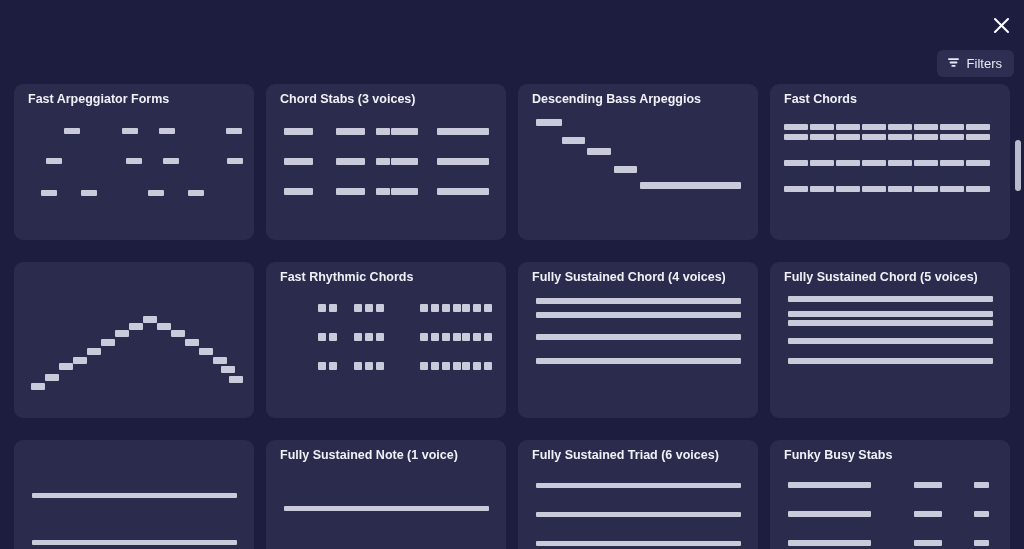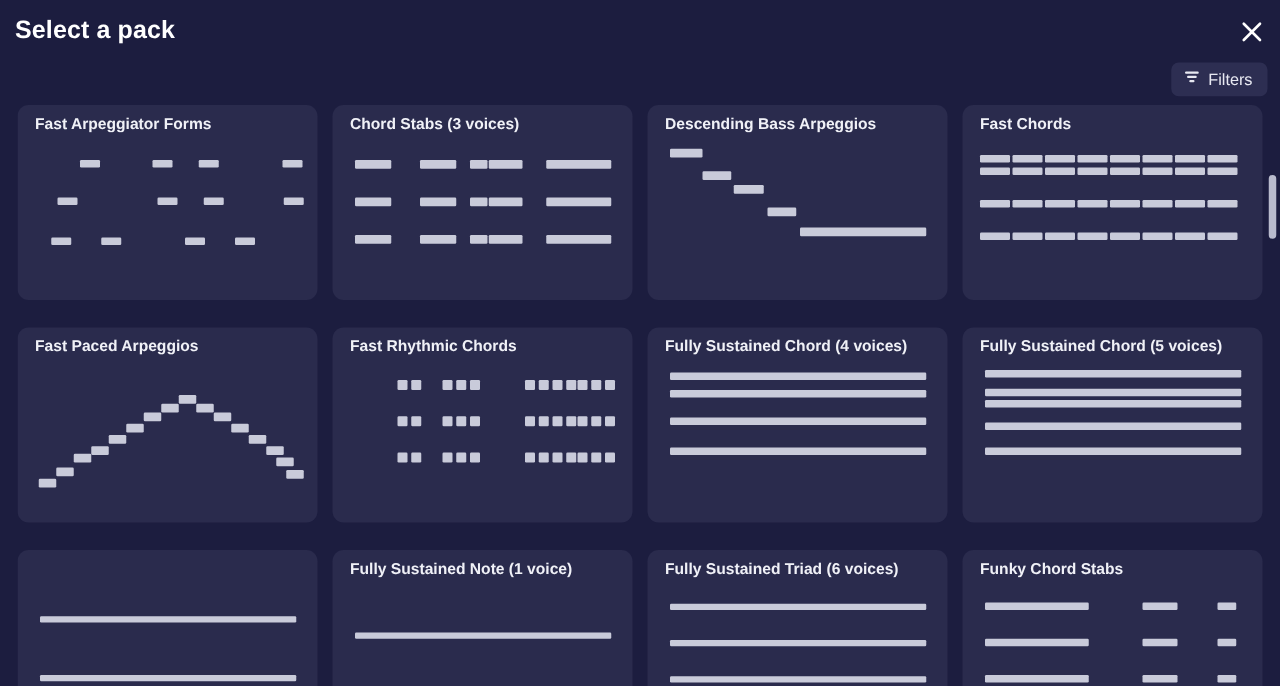--- a/index.html
+++ b/index.html
@@ -141,21 +141,20 @@
     border-radius: 3px;
     cursor: pointer;
   }
 </style>
 </head>
 <body>
 
 <div id="app">
 
   <div class="header">
-    <div class="page-title">Select a pack</div>
 
     <div class="close-btn">
       <svg width="17" height="17" viewBox="0 0 17 17" aria-hidden="true">
         <path d="M2 2 L15 15 M15 2 L2 15" stroke="#ffffff" stroke-width="2.1" stroke-linecap="round" fill="none"></path>
       </svg>
     </div>
   </div>
 
   <div class="filters-btn">
     <span class="filter-icon">
@@ -247,21 +246,20 @@
           <div class="note" style="left: 40px; top: 76px; width: 24px; height: 6px; background: rgb(201, 203, 218);"></div>
           <div class="note" style="left: 66px; top: 76px; width: 24px; height: 6px; background: rgb(201, 203, 218);"></div>
           <div class="note" style="left: 92px; top: 76px; width: 24px; height: 6px; background: rgb(201, 203, 218);"></div>
           <div class="note" style="left: 118px; top: 76px; width: 24px; height: 6px; background: rgb(201, 203, 218);"></div>
           <div class="note" style="left: 144px; top: 76px; width: 24px; height: 6px; background: rgb(201, 203, 218);"></div>
           <div class="note" style="left: 170px; top: 76px; width: 24px; height: 6px; background: rgb(201, 203, 218);"></div>
           <div class="note" style="left: 196px; top: 76px; width: 24px; height: 6px; background: rgb(201, 203, 218);"></div>
         </div>
       </div>
       <div class="card">
-        <div class="card-title">Fast Paced Arpeggios</div>
         <div class="roll">
           <div class="note" style="left: 17px; top: 95px; width: 14px; height: 7px; background: rgb(201, 203, 218);"></div>
           <div class="note" style="left: 31px; top: 86px; width: 14px; height: 7px; background: rgb(201, 203, 218);"></div>
           <div class="note" style="left: 45px; top: 75px; width: 14px; height: 7px; background: rgb(201, 203, 218);"></div>
           <div class="note" style="left: 59px; top: 69px; width: 14px; height: 7px; background: rgb(201, 203, 218);"></div>
           <div class="note" style="left: 73px; top: 60px; width: 14px; height: 7px; background: rgb(201, 203, 218);"></div>
           <div class="note" style="left: 87px; top: 51px; width: 14px; height: 7px; background: rgb(201, 203, 218);"></div>
           <div class="note" style="left: 101px; top: 42px; width: 14px; height: 7px; background: rgb(201, 203, 218);"></div>
           <div class="note" style="left: 115px; top: 35px; width: 14px; height: 7px; background: rgb(201, 203, 218);"></div>
           <div class="note" style="left: 129px; top: 28px; width: 14px; height: 7px; background: rgb(201, 203, 218);"></div>
@@ -348,21 +346,21 @@
       </div>
       <div class="card">
         <div class="card-title">Fully Sustained Triad (6 voices)</div>
         <div class="roll">
           <div class="note" style="left: 18px; top: 17px; width: 205px; height: 5px; background: rgb(201, 203, 218);"></div>
           <div class="note" style="left: 18px; top: 46px; width: 205px; height: 5px; background: rgb(201, 203, 218);"></div>
           <div class="note" style="left: 18px; top: 75px; width: 205px; height: 5px; background: rgb(201, 203, 218);"></div>
         </div>
       </div>
       <div class="card">
-        <div class="card-title">Funky Chord Stabs</div>
+        <div class="card-title">Funky Busy Stabs</div>
         <div class="roll">
           <div class="note" style="left: 18px; top: 16px; width: 83px; height: 6px; background: rgb(201, 203, 218);"></div>
           <div class="note" style="left: 144px; top: 16px; width: 28px; height: 6px; background: rgb(201, 203, 218);"></div>
           <div class="note" style="left: 204px; top: 16px; width: 15px; height: 6px; background: rgb(201, 203, 218);"></div>
           <div class="note" style="left: 18px; top: 45px; width: 83px; height: 6px; background: rgb(201, 203, 218);"></div>
           <div class="note" style="left: 144px; top: 45px; width: 28px; height: 6px; background: rgb(201, 203, 218);"></div>
           <div class="note" style="left: 204px; top: 45px; width: 15px; height: 6px; background: rgb(201, 203, 218);"></div>
           <div class="note" style="left: 18px; top: 74px; width: 83px; height: 6px; background: rgb(201, 203, 218);"></div>
           <div class="note" style="left: 144px; top: 74px; width: 28px; height: 6px; background: rgb(201, 203, 218);"></div>
           <div class="note" style="left: 204px; top: 74px; width: 15px; height: 6px; background: rgb(201, 203, 218);"></div>

